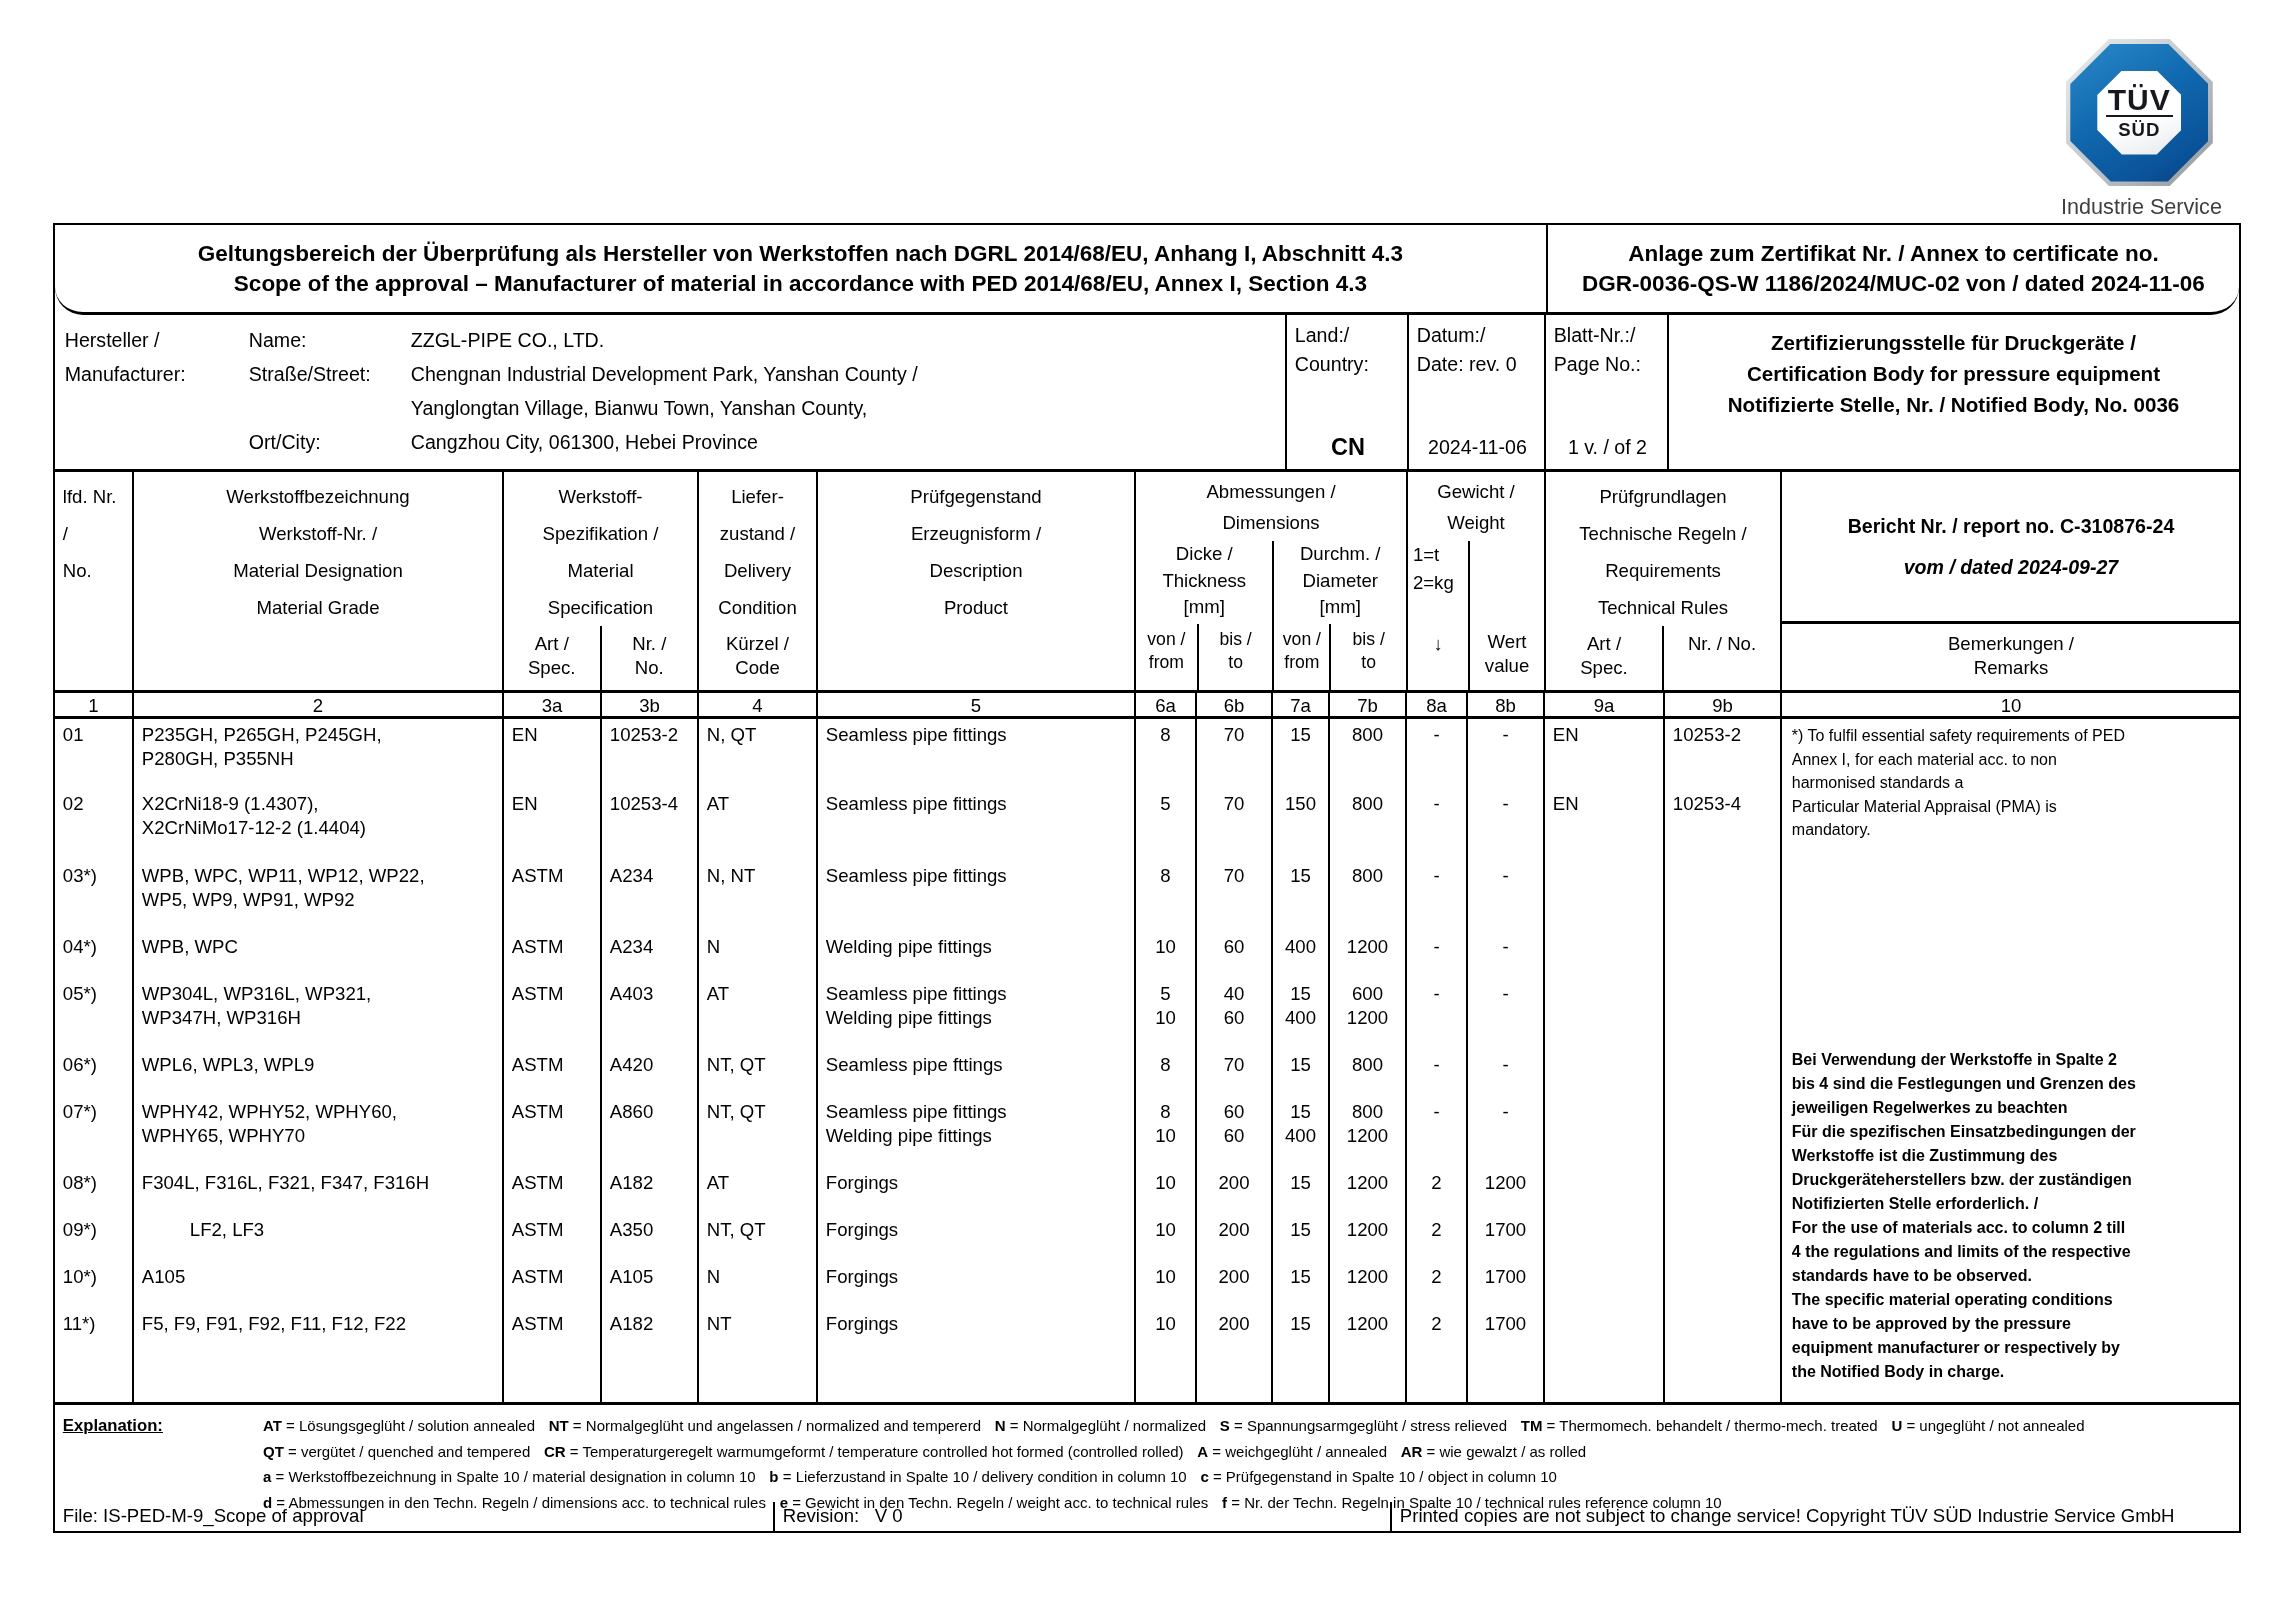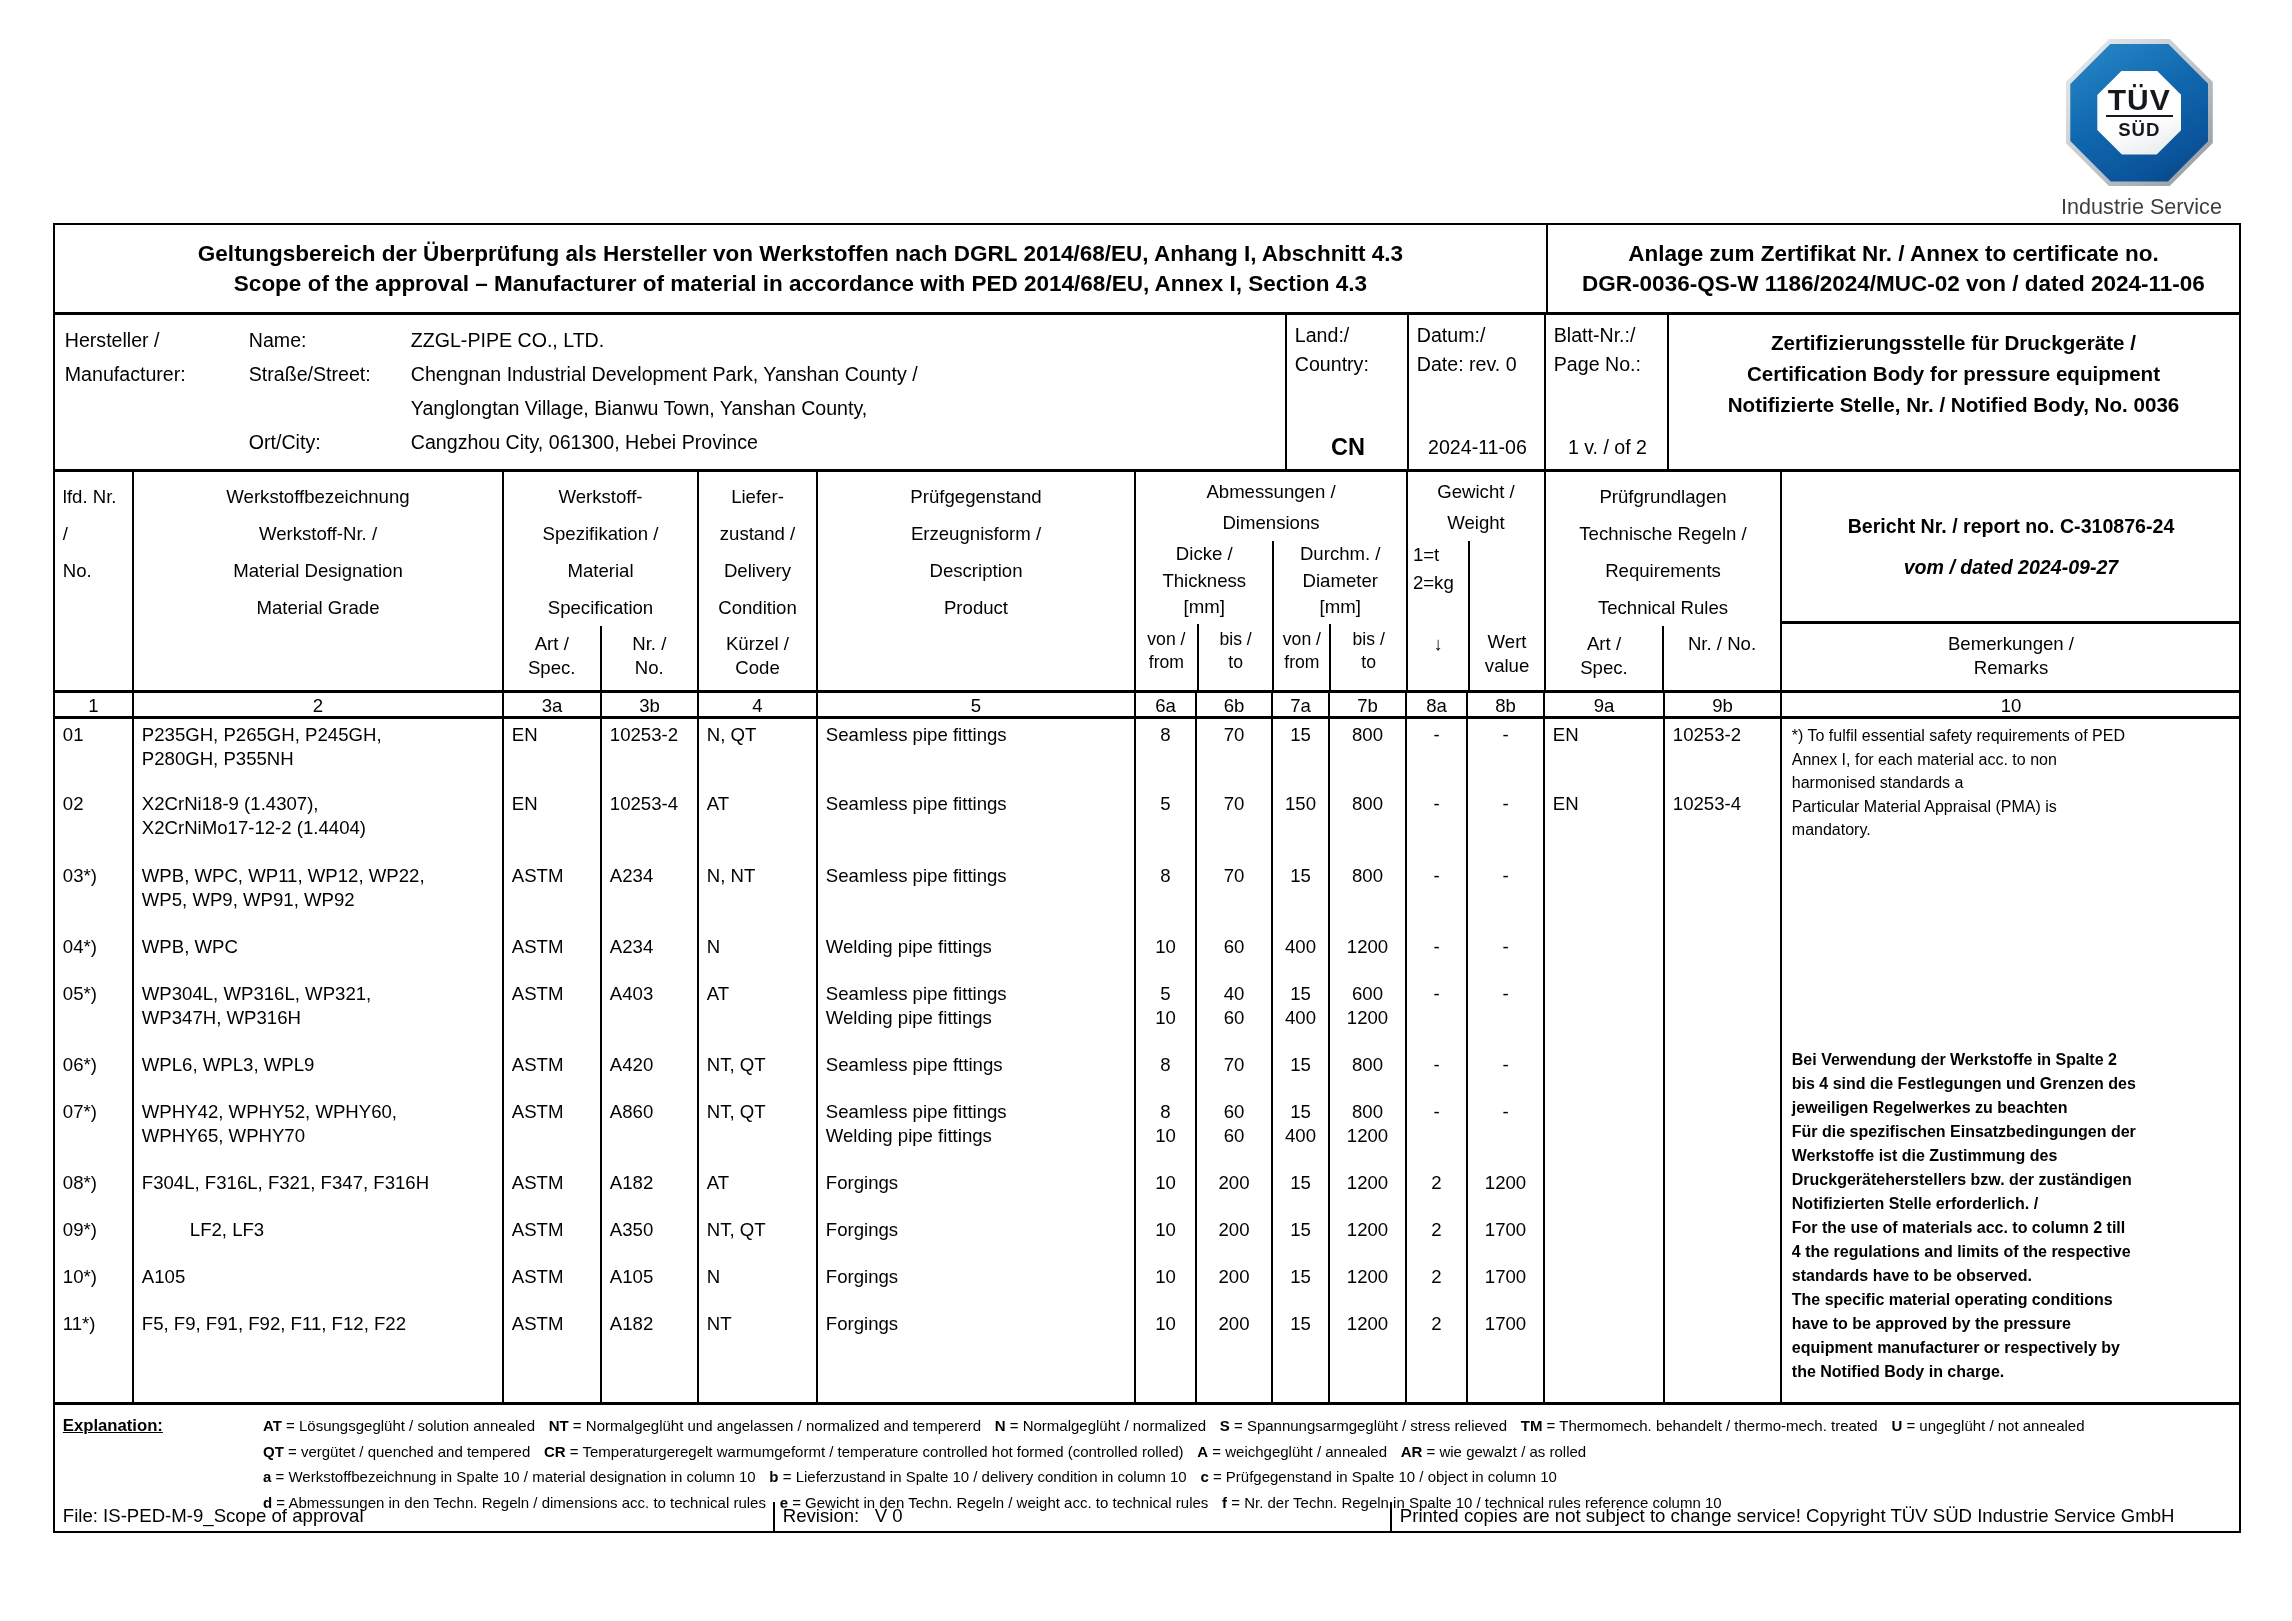--- a/index.html
+++ b/index.html
@@ -12,21 +12,21 @@
   .logo-wrap{position:absolute;left:2058px;top:39px;width:181px;}
   .oct{clip-path:polygon(29.3% 0,70.7% 0,100% 29.3%,100% 70.7%,70.7% 100%,29.3% 100%,0 70.7%,0 29.3%);}
   .oct-rim{width:147px;height:147px;margin-left:7.8px;background:linear-gradient(135deg,#eef0f2 0%,#b9bec4 60%,#8e959c 100%);display:flex;align-items:center;justify-content:center;}
   .oct-blue{width:138px;height:138px;background:linear-gradient(150deg,#2a8ac9 0%,#1068ae 45%,#0a539a 80%,#093f77 100%);display:flex;align-items:center;justify-content:center;}
   .oct-white{width:84px;height:84px;background:linear-gradient(160deg,#ffffff 60%,#e4e7ea 100%);display:flex;flex-direction:column;align-items:center;justify-content:center;}
   .tuv-txt{font-weight:bold;font-size:30px;line-height:29px;color:#15181d;letter-spacing:1px;border-bottom:2.9px solid #15181d;padding:0 2px 1px 2px;}
   .sud-txt{font-weight:bold;font-size:18.6px;line-height:21.6px;color:#15181d;letter-spacing:1px;margin-top:2px;}
   .logo-caption{margin-top:8px;font-size:21.6px;color:#3f3f3f;text-align:center;width:167px;}
 
   
-  .band-title{display:grid;grid-template-columns:1493px 691px;border-bottom:3.9px solid #000;}
+  .band-title{display:grid;grid-template-columns:1493px 691px;border-bottom:3.9px solid #000;border-radius:28px;}
   .band-title .cell{padding:13.7px 7.8px;display:flex;flex-direction:column;justify-content:center;text-align:center;}
   .band-title .cell.left{border-right:2.9px solid #000;}
   .t-line{font-weight:bold;font-size:22.5px;line-height:30px;}
 
   
   .band-manuf{display:grid;grid-template-columns:1230px 122px 137px 123px 571px;border-bottom:3.9px solid #000;height:157px;}
   .manuf-left{display:grid;grid-template-columns:184px 162px 884px;padding:7.8px 0 3.9px 9.8px;font-size:19.6px;line-height:34px;}
   .manuf-left div{white-space:pre-line;}
   .mcell{border-left:2px solid #000;display:flex;flex-direction:column;justify-content:space-between;padding:5.9px 5.9px 7.8px 7.8px;font-size:19.6px;line-height:29px;}
   .mcell .val{text-align:center;}

